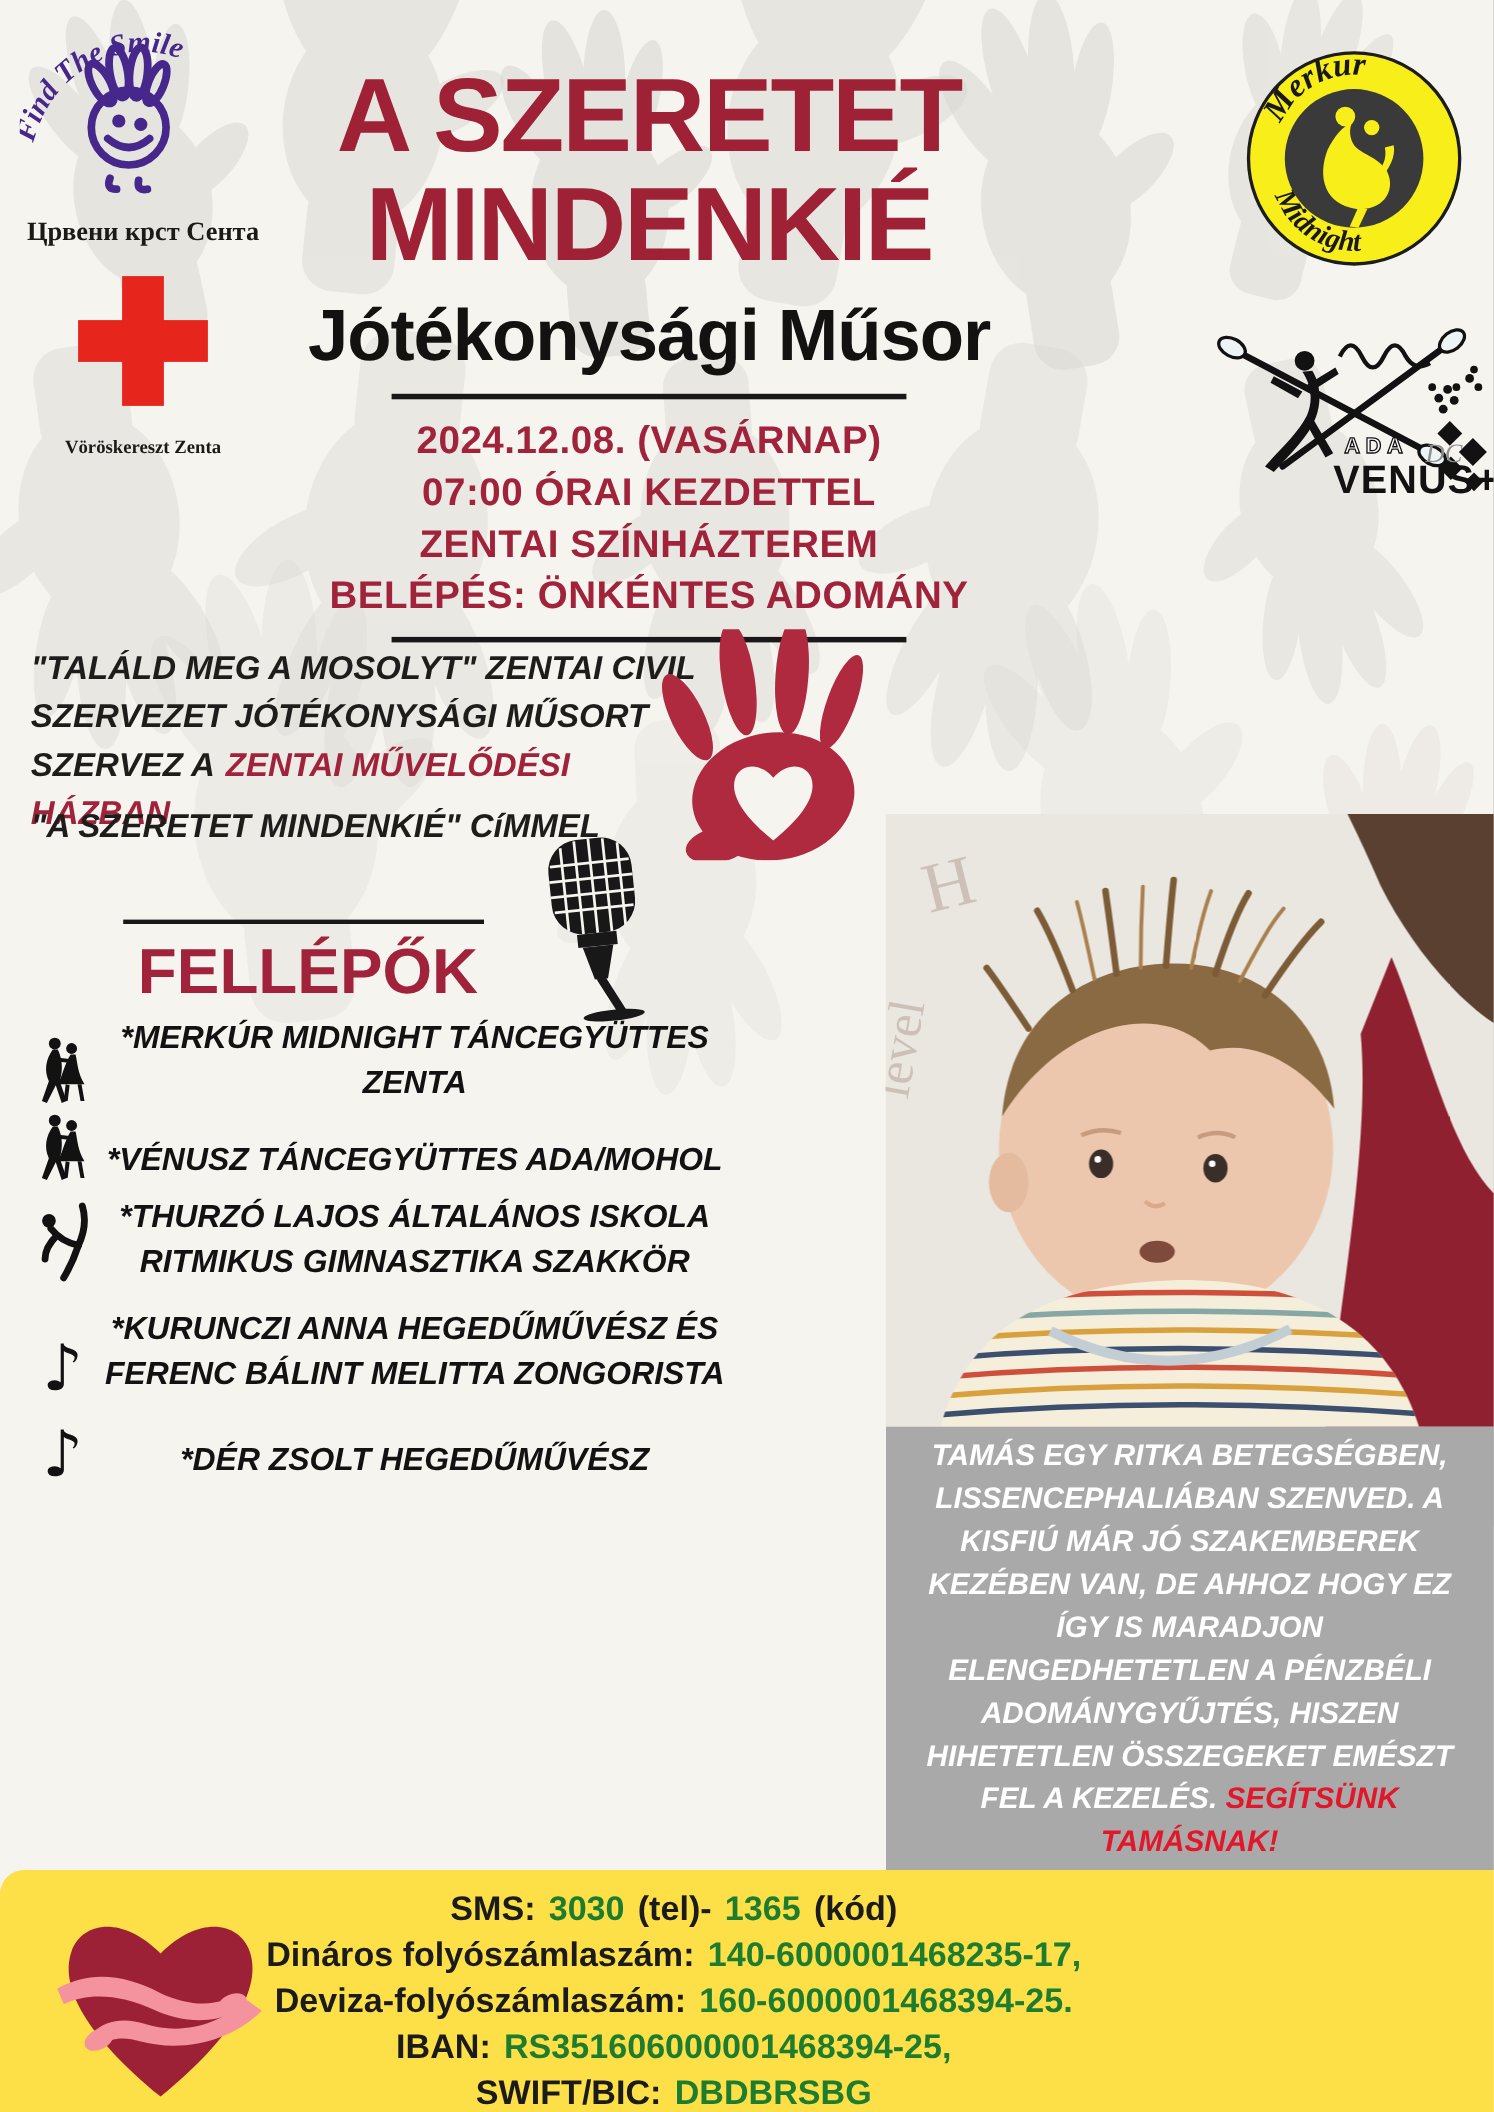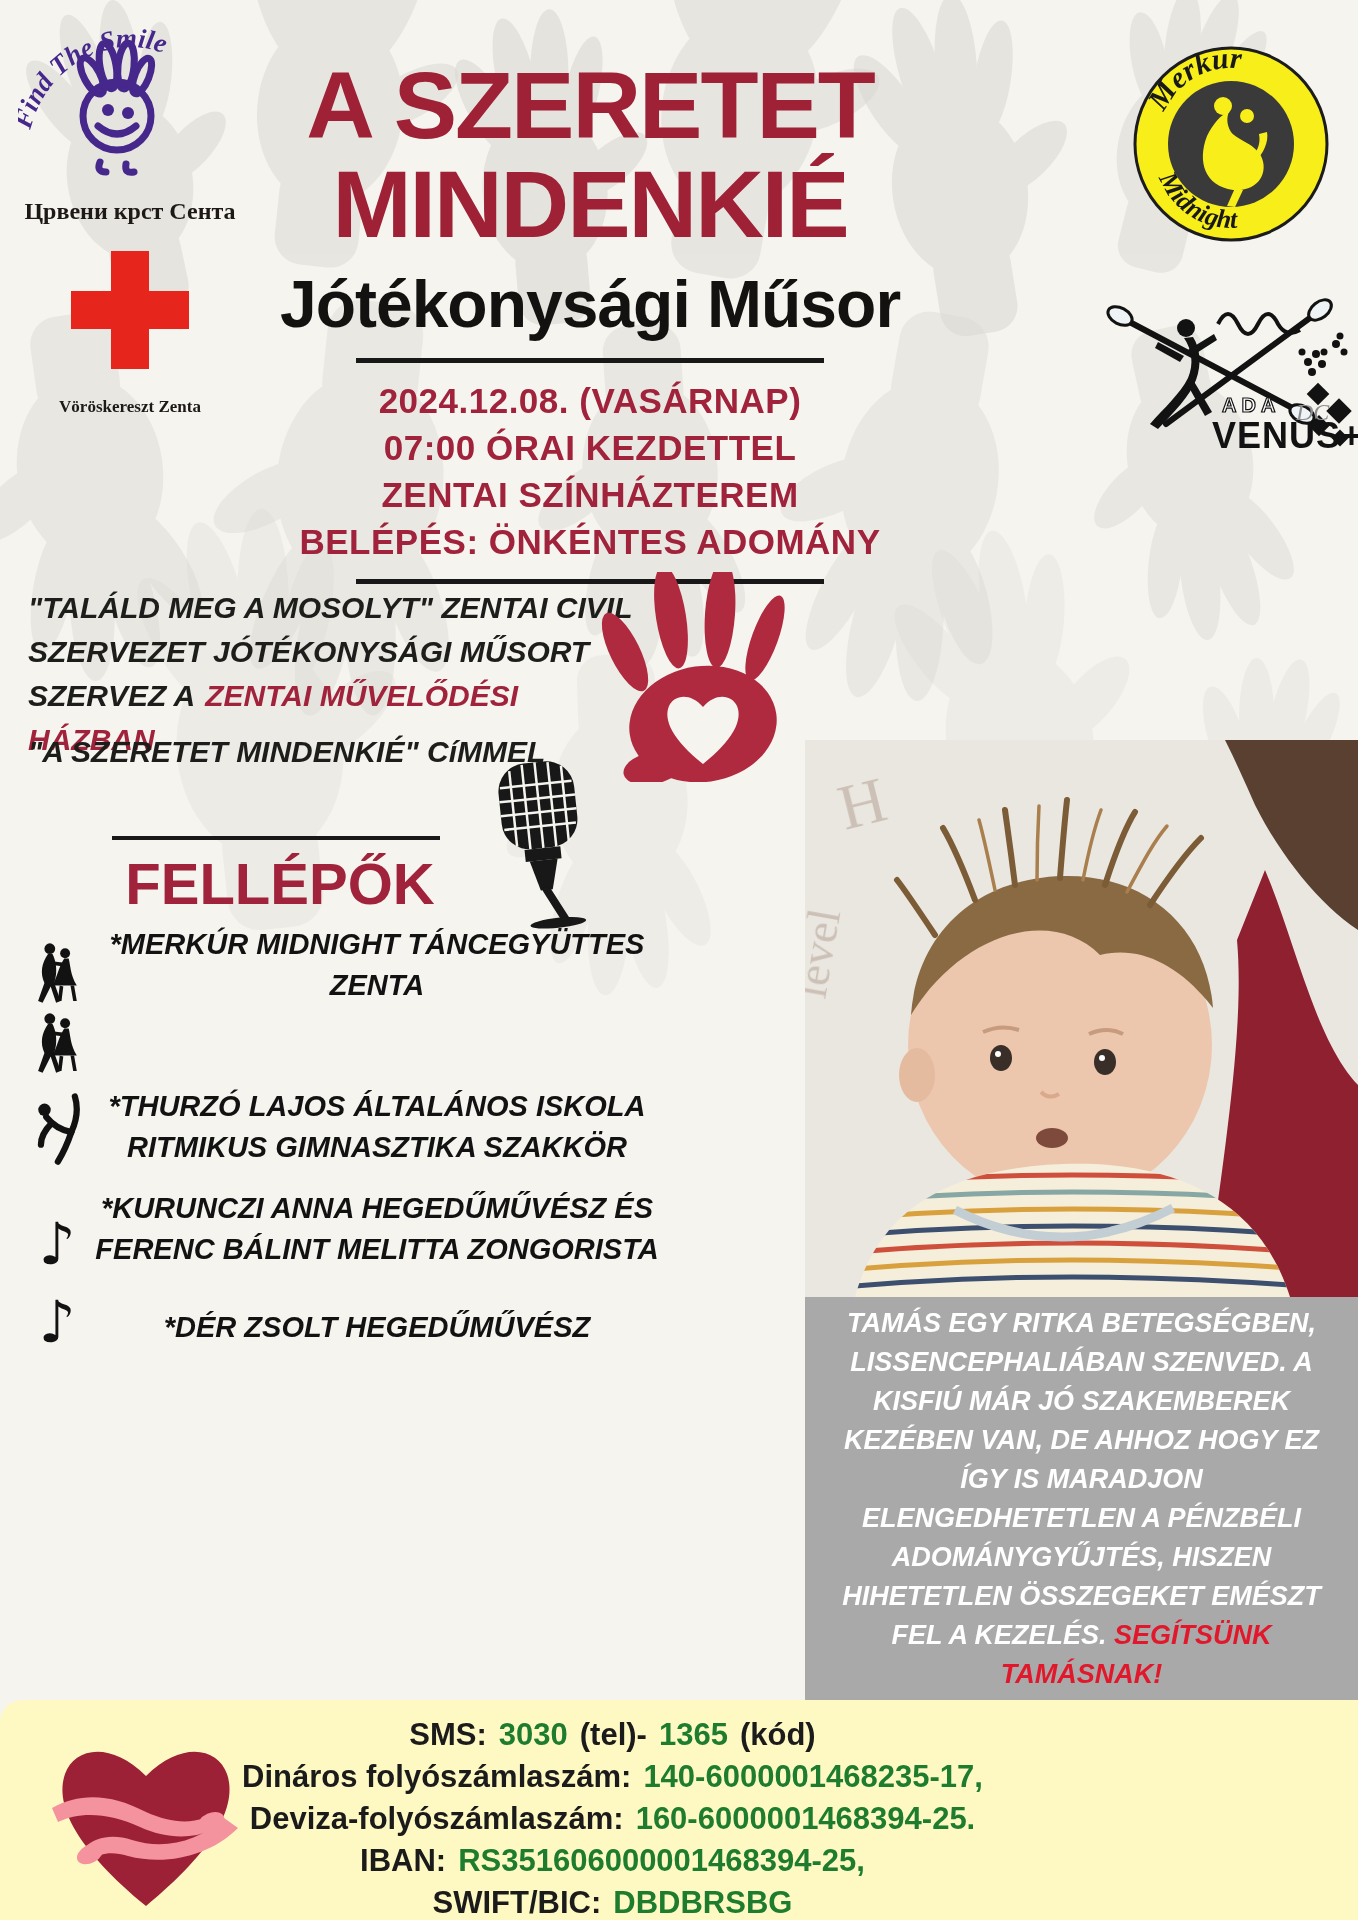--- a/index.html
+++ b/index.html
@@ -36,21 +36,21 @@
   .perf .icon{width:74px;flex:0 0 74px;display:flex;justify-content:center;}
   .perf .txt{flex:1;text-align:center;font-size:29px;font-weight:700;font-style:italic;color:#121212;line-height:41px;}
   .note{font-family:"DejaVu Sans",sans-serif;font-size:58px;line-height:52px;color:#121212;}
   
   .photo{left:805px;top:740px;width:553px;height:557px;}
   
   .graybox{left:805px;top:1297px;width:553px;height:403px;background:#a9a9a9;display:flex;align-items:center;}
   .graybox .inner{padding:10px 26px;text-align:center;font-size:27px;font-weight:700;font-style:italic;line-height:39px;color:#ffffff;}
   .graybox .redtxt{color:#e1182b;}
   
-  .pinkbar{left:0;top:1700px;width:1358px;height:220px;background:#fef9c3;border-top-left-radius:22px;}
+  .pinkbar{left:0;top:1700px;width:1358px;height:220px;background:#fde047;border-top-left-radius:22px;}
   .pb-lines{position:absolute;left:0;top:14px;width:1225px;text-align:center;}
   .pb-line{font-size:31px;font-weight:700;line-height:42px;color:#1b1b1b;}
   .pb-line span{margin:0 6px;}
   .pb-line .val{color:#1e7c2f;}
   .heart-logo{left:46px;top:1730px;}
 </style>
 </head>
 <body>
 
 <div class="poster">
@@ -258,20 +258,24 @@
   <div class="abs perf" style="top:1010px;">
     <div class="icon">
       <svg width="54" height="66" viewBox="0 0 60 70" fill="#121212">
         <circle cx="22" cy="8" r="6"></circle>
           <circle cx="39" cy="13" r="5.5"></circle>
         <path d="M 20,14 C 13,24 11,35 16,46 L 9,66 L 14,68 L 23,50 L 29,68 L 34,66 L 27,46 C 31,33 29,22 25,14 Z"></path>
         <path d="M 38,19 C 32,28 30,40 25,49 L 52,49 C 45,38 45,27 43,19 Z"></path>
         <path d="M 33,49 L 31,66 L 35,66 L 37,50 Z M 45,49 L 48,66 L 52,66 L 49,49 Z"></path>
         <path d="M 24,22 L 41,24 L 41,28 L 24,26 Z"></path>
       </svg>
+    </div>
+    <div class="txt">
+      <div>*VÉNUSZ TÁNCEGYÜTTES ADA/MOHOL</div>
+      <div></div>
     </div>
   </div>
 
   <div class="abs perf" style="top:1082px;">
     <div class="icon">
       <svg width="50" height="86" viewBox="0 0 56 90" fill="none" stroke="#121212" stroke-width="7" stroke-linecap="round">
         <circle cx="14" cy="28" r="7" fill="#121212" stroke="none"></circle>
         <path d="M 16,36 C 24,46 34,51 44,53"></path>
         <path d="M 44,53 C 40,65 35,76 29,86"></path>
         <path d="M 44,53 C 50,40 52,26 48,13"></path>

